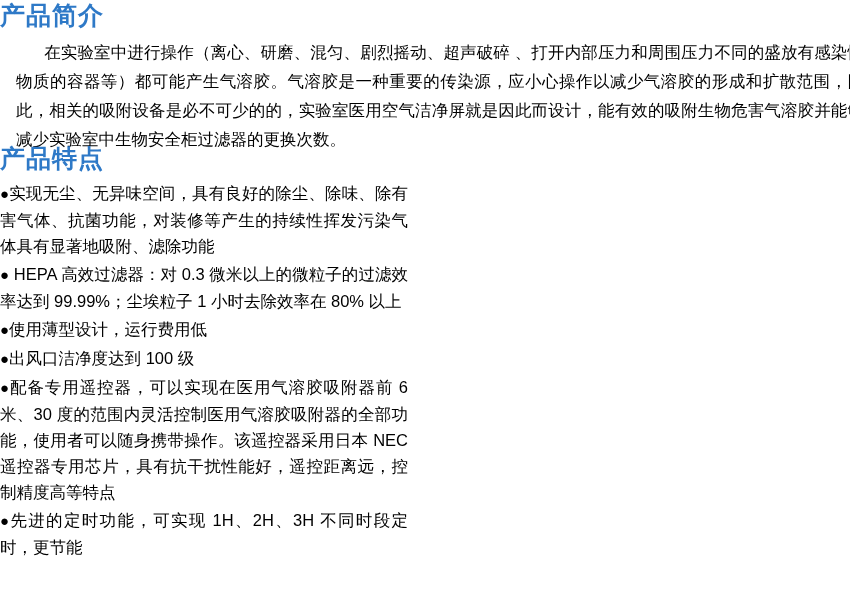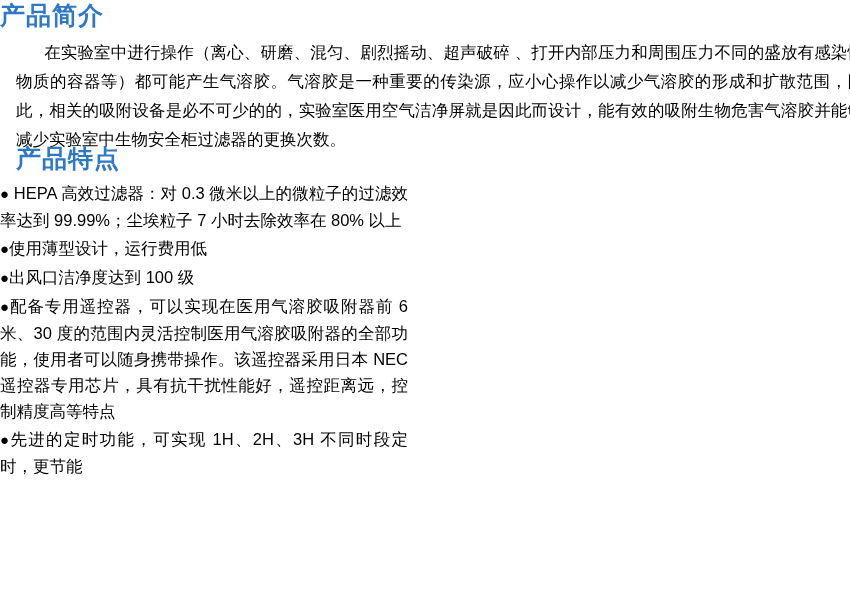--- a/index.html
+++ b/index.html
@@ -45,21 +45,20 @@
     text-justify: inter-ideograph;
   }
   .intro-body .indent {
     display: inline-block;
     width: 28px;
   }
   #heading-features {
     position: absolute;
     left: 0px;
     top: 145px;
-    padding-left: 16px;
   }
   .features {
     position: absolute;
     left: 0px;
     top: 180px;
     width: 408px;
     font-size: 16.5px;
     line-height: 26px;
   }
   .feature-item {
@@ -80,21 +79,22 @@
 
   <h2 class="section-heading" id="heading-intro">产品简介</h2>
 
   <div class="intro-body">
     <span class="indent"></span><span>在实验室中进行操作（离心、研磨、混匀、剧烈摇动、超声破碎 、打开内部压力和周围压力不同的盛放有感染性物质的容器等）都可能产生气溶胶。气溶胶是一种重要的传染源，应小心操作以减少气溶胶的形成和扩散范围，因此，相关的吸附设备是必不可少的的，实验室医用空气洁净屏就是因此而设计，能有效的吸附生物危害气溶胶并能够减少实验室中生物安全柜过滤器的更换次数。</span>
   </div>
 
   <h2 class="section-heading" id="heading-features">产品特点</h2>
 
   <div class="features">
-    <p class="feature-item"><span class="bullet">●</span><span> HEPA 高效过滤器：对 0.3 微米以上的微粒子的过滤效率达到 99.99%；尘埃粒子 7 小时去除效率在 80% 以上</span></p>
+    <p class="feature-item"><span class="bullet">●</span><span>实现无尘、无异味空间，具有良好的除尘、除味、除有害气体、抗菌功能，对装修等产生的持续性挥发污染气体具有显著地吸附、滤除功能</span></p>
+    <p class="feature-item"><span class="bullet">●</span><span> HEPA 高效过滤器：对 0.3 微米以上的微粒子的过滤效率达到 99.99%；尘埃粒子 1 小时去除效率在 80% 以上</span></p>
     <p class="feature-item"><span class="bullet">●</span><span>使用薄型设计，运行费用低</span></p>
     <p class="feature-item"><span class="bullet">●</span><span>出风口洁净度达到 100 级</span></p>
     <p class="feature-item"><span class="bullet">●</span><span>配备专用遥控器，可以实现在医用气溶胶吸附器前 6 米、30 度的范围内灵活控制医用气溶胶吸附器的全部功能，使用者可以随身携带操作。该遥控器采用日本 NEC 遥控器专用芯片，具有抗干扰性能好，遥控距离远，控制精度高等特点</span></p>
     <p class="feature-item"><span class="bullet">●</span><span>先进的定时功能，可实现 1H、2H、3H 不同时段定时，更节能</span></p>
 
   </div>
 
 </div>
 
 </body></html>

